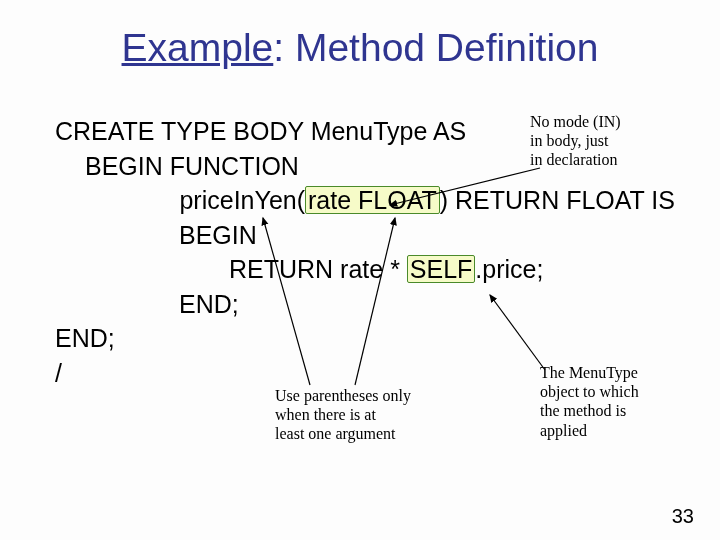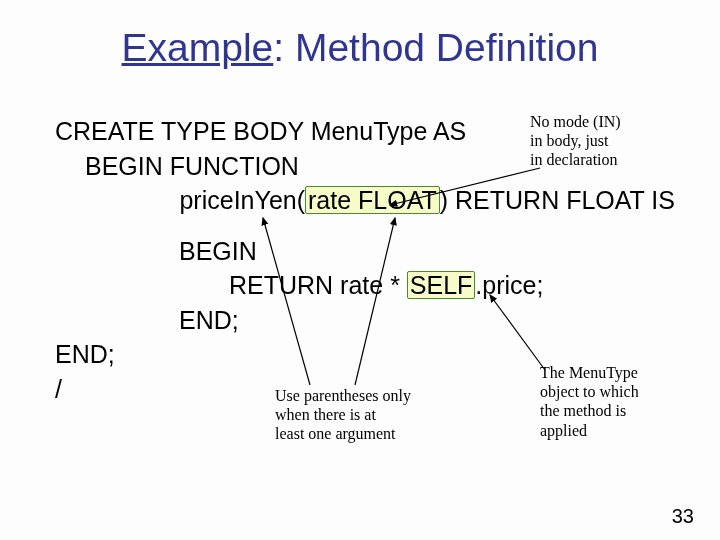--- a/index.html
+++ b/index.html
@@ -33,21 +33,21 @@
     position: absolute;
     top: 114px;
     left: 55px;
     width: 620px;
     color: #000;
     font-size: 25px;
     line-height: 1.38;
   }
   .indent1 { padding-left: 30px; }
   .indent2 { padding-left: 64px; text-align: right; }
-  .indent3 { padding-left: 124px; margin-top: 16px; }
+  .indent3 { padding-left: 124px; }
   .indent3b{ padding-left: 174px; }
   .indent2b{ padding-left: 124px; }
   .box-green {
     border: 1.5px solid #4a8a2a;
     background: #f6fbc8;
     border-radius: 2px;
     padding: 0 2px;
     display: inline-block;
     line-height: 1.05;
   }

